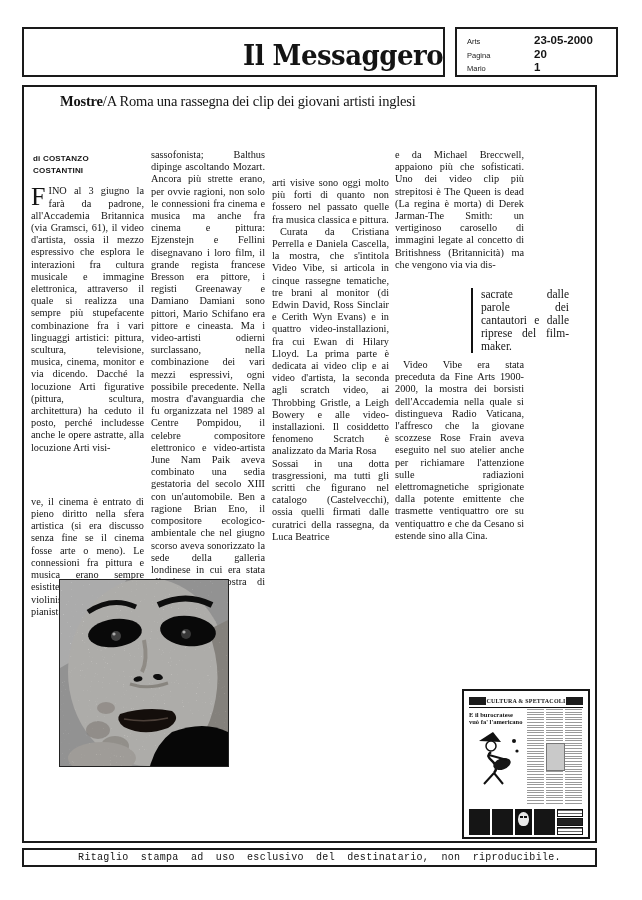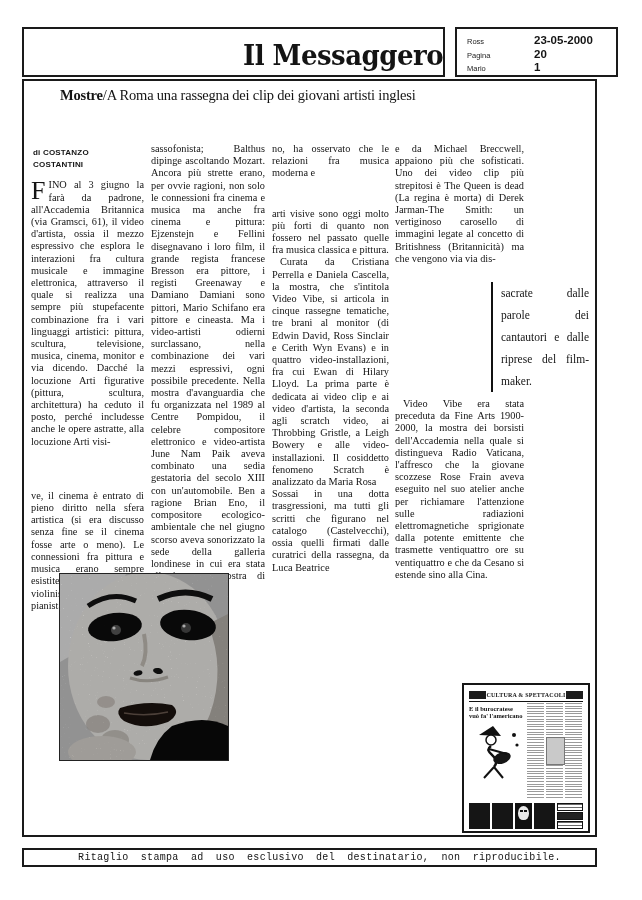--- a/index.html
+++ b/index.html
@@ -13,40 +13,40 @@
   
   #logo-box{left:22px;top:27px;width:423px;height:50px;border:2px solid #1a1a1a;text-align:right;}
   #logo{font-family:"DejaVu Serif", serif;font-weight:700;font-size:26px;
         padding:10px 0 0 14px;letter-spacing:-0.5px;transform:scaleY(1.05);transform-origin:left top;}
   #meta-box{left:455px;top:27px;width:163px;height:50px;border:2px solid #1a1a1a;padding:5px 0 0 10px;}
   .meta-row{display:flex;align-items:baseline;height:13.5px;}
   .meta-label{width:46px;font-family:"Liberation Sans", sans-serif;font-size:7.5px;color:#222;}
   .meta-value{font-family:"Liberation Sans", sans-serif;font-size:11.5px;font-weight:700;margin-left:21px;}
 
   
-  #main-box{left:22px;top:79px;width:575px;height:758px;border:2px solid #1a1a1a;}
+  #main-box{left:22px;top:85px;width:575px;height:758px;border:2px solid #1a1a1a;}
   #kicker{left:36px;top:6px;font-size:14.5px;letter-spacing:-0.2px;white-space:nowrap;}
   #kicker .k-bold{font-weight:700;}
   #headline{left:5px;top:21px;font-size:26.5px;letter-spacing:-0.6px;white-space:nowrap;}
 
   .col{top:62px;text-align:justify;font-size:10.3px;line-height:12.2px;}
   #col1{left:7px;width:113px;}
   #col2{left:127px;width:114px;}
   #col3{left:248px;width:117px;}
   #col4{left:371px;width:129px;}
   .col p{margin:0;}
   #byline{font-family:"Liberation Sans", sans-serif;font-size:8px;font-weight:700;
           letter-spacing:0.2px;margin:4px 12px 8px 2px;text-align:left;}
   .dropcap{float:left;font-size:26px;line-height:21px;padding:1px 3px 0 0;}
   .gap-lg{height:42px;}
   .gap-md{height:28px;}
   .indent{text-indent:8px;}
 
-  #pullquote{border-left:2px solid #111;margin:17px 0 6px 96px;padding-left:8px;width:88px;
-             font-size:11.5px;line-height:22px;text-align:justify;}
+  #pullquote{border-left:2px solid #111;margin:17px 0 6px 76px;padding-left:8px;width:88px;
+             font-size:11.5px;line-height:13px;text-align:justify;}
 
   
   #photo{left:35px;top:492px;width:170px;height:188px;border:1px solid #222;background:#d8d8d8;}
   #photo svg{display:block;}
 
   
   #thumb-box{left:438px;top:602px;width:128px;height:150px;border:2px solid #161616;
              padding:5px;background:#fff;}
   .mini-masthead{display:flex;justify-content:space-between;align-items:center;height:10px;}
   .mini-block{width:22px;height:8px;background:#1c1c1c;}
@@ -79,21 +79,21 @@
 </style>
 </head>
 <body>
 
 <div class="abs" id="logo-box">
   <div id="logo">Il Messaggero</div>
 </div>
 
 <div class="abs" id="meta-box">
   <div class="meta-row">
-    <span class="meta-label">Ross</span>
+    <span class="meta-label">Arts</span>
     <span class="meta-value">23-05-2000</span>
   </div>
   <div class="meta-row">
     <span class="meta-label">Pagina</span>
     <span class="meta-value">20</span>
   </div>
   <div class="meta-row">
     <span class="meta-label">Mario</span>
     <span class="meta-value">1</span>
   </div>
@@ -111,21 +111,20 @@
     <p><span class="dropcap">F</span><span>INO al 3 giugno la farà da padrone, all'Accademia Britannica (via Gramsci, 61), il video d'artista, ossia il mezzo espressivo che esplora le interazioni fra cultura musicale e immagine elettronica, attraverso il quale si realizza una sempre più stupefacente combinazione fra i vari linguaggi artistici: pittura, scultura, televisione, musica, cinema, monitor e via dicendo. Dacché la locuzione Arti figurative (pittura, scultura, architettura) ha ceduto il posto, perché includesse anche le opere astratte, alla locuzione Arti visi-</span></p>
     <div class="gap-lg"></div>
     <p>ve, il cinema è entrato di pieno diritto nella sfera artistica (si era discusso senza fine se il cinema fosse arte o meno). Le connessioni fra pittura e musica erano sempre esistite: Paul Klee era violinista, Alberto Savinio pianista; Larry Rivers è</p>
   </div>
 
   <div class="abs col" id="col2">
     <p>sassofonista; Balthus dipinge ascoltando Mozart. Ancora più strette erano, per ovvie ragioni, non solo le connessioni fra cinema e musica ma anche fra cinema e pittura: Ejzenstejn e Fellini disegnavano i loro film, il grande regista francese Bresson era pittore, i registi Greenaway e Damiano Damiani sono pittori, Mario Schifano era pittore e cineasta. Ma i video-artisti odierni surclassano, nella combinazione dei vari mezzi espressivi, ogni possibile precedente. Nella mostra d'avanguardia che fu organizzata nel 1989 al Centre Pompidou, il celebre compositore elettronico e video-artista June Nam Paik aveva combinato una sedia gestatoria del secolo XIII con un'automobile. Ben a ragione Brian Eno, il compositore ecologico-ambientale che nel giugno scorso aveva sonorizzato la sede della galleria londinese in cui era stata allestita una mostra di Mimmo Paladi-</p>
   </div>
 
   <div class="abs col" id="col3">
-    <p>no, ha osservato che le relazioni fra musica moderna e</p>
     <div class="gap-md"></div>
     <p>arti visive sono oggi molto più forti di quanto non fossero nel passato quelle fra musica classica e pittura.</p>
     <p class="indent">Curata da Cristiana Perrella e Daniela Cascella, la mostra, che s'intitola Video Vibe, si articola in cinque rassegne tematiche, tre brani al monitor (di Edwin David, Ross Sinclair e Cerith Wyn Evans) e in quattro video-installazioni, fra cui Ewan di Hilary Lloyd. La prima parte è dedicata ai video clip e ai video d'artista, la seconda agli scratch video, ai Throbbing Gristle, a Leigh Bowery e alle video-installazioni. Il cosiddetto fenomeno Scratch è analizzato da Maria Rosa</p>
     <p>Sossai in una dotta trasgressioni, ma tutti gli scritti che figurano nel catalogo (Castelvecchi), ossia quelli firmati dalle curatrici della rassegna, da Luca Beatrice</p>
   </div>
 
   <div class="abs col" id="col4">
     <p>e da Michael Breccwell, appaiono più che sofisticati. Uno dei video clip più strepitosi è The Queen is dead (La regina è morta) di Derek Jarman-The Smith: un vertiginoso carosello di immagini legate al concetto di Britishness (Britannicità) ma che vengono via via dis-</p>
     <div id="pullquote">sacrate dalle parole dei cantautori e dalle riprese del film-maker.</div>
     <p class="indent">Video Vibe era stata preceduta da Fine Arts 1900-2000, la mostra dei borsisti dell'Accademia nella quale si distingueva Radio Vaticana, l'affresco che la giovane scozzese Rose Frain aveva eseguito nel suo atelier anche per richiamare l'attenzione sulle radiazioni elettromagnetiche sprigionate dalla potente emittente che trasmette ventiquattro ore su ventiquattro e che da Cesano si estende sino alla Cina.</p>

